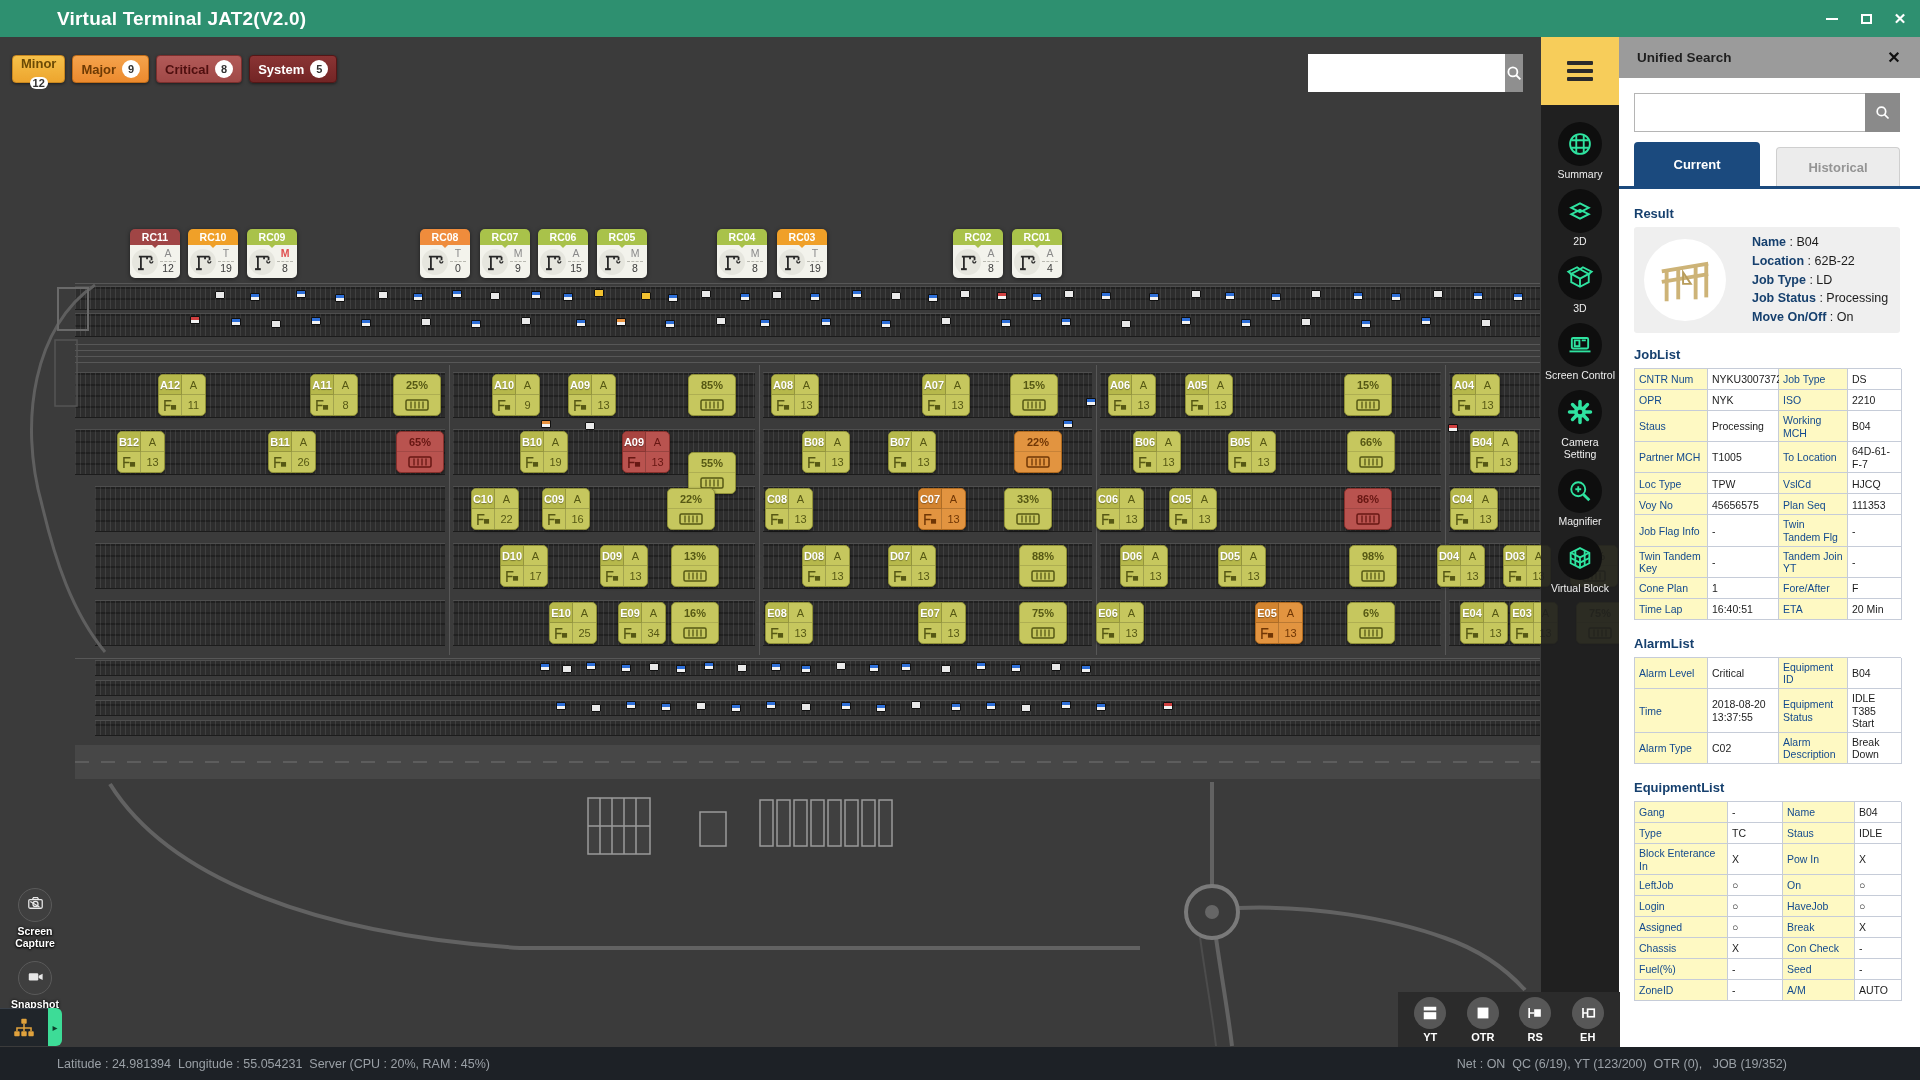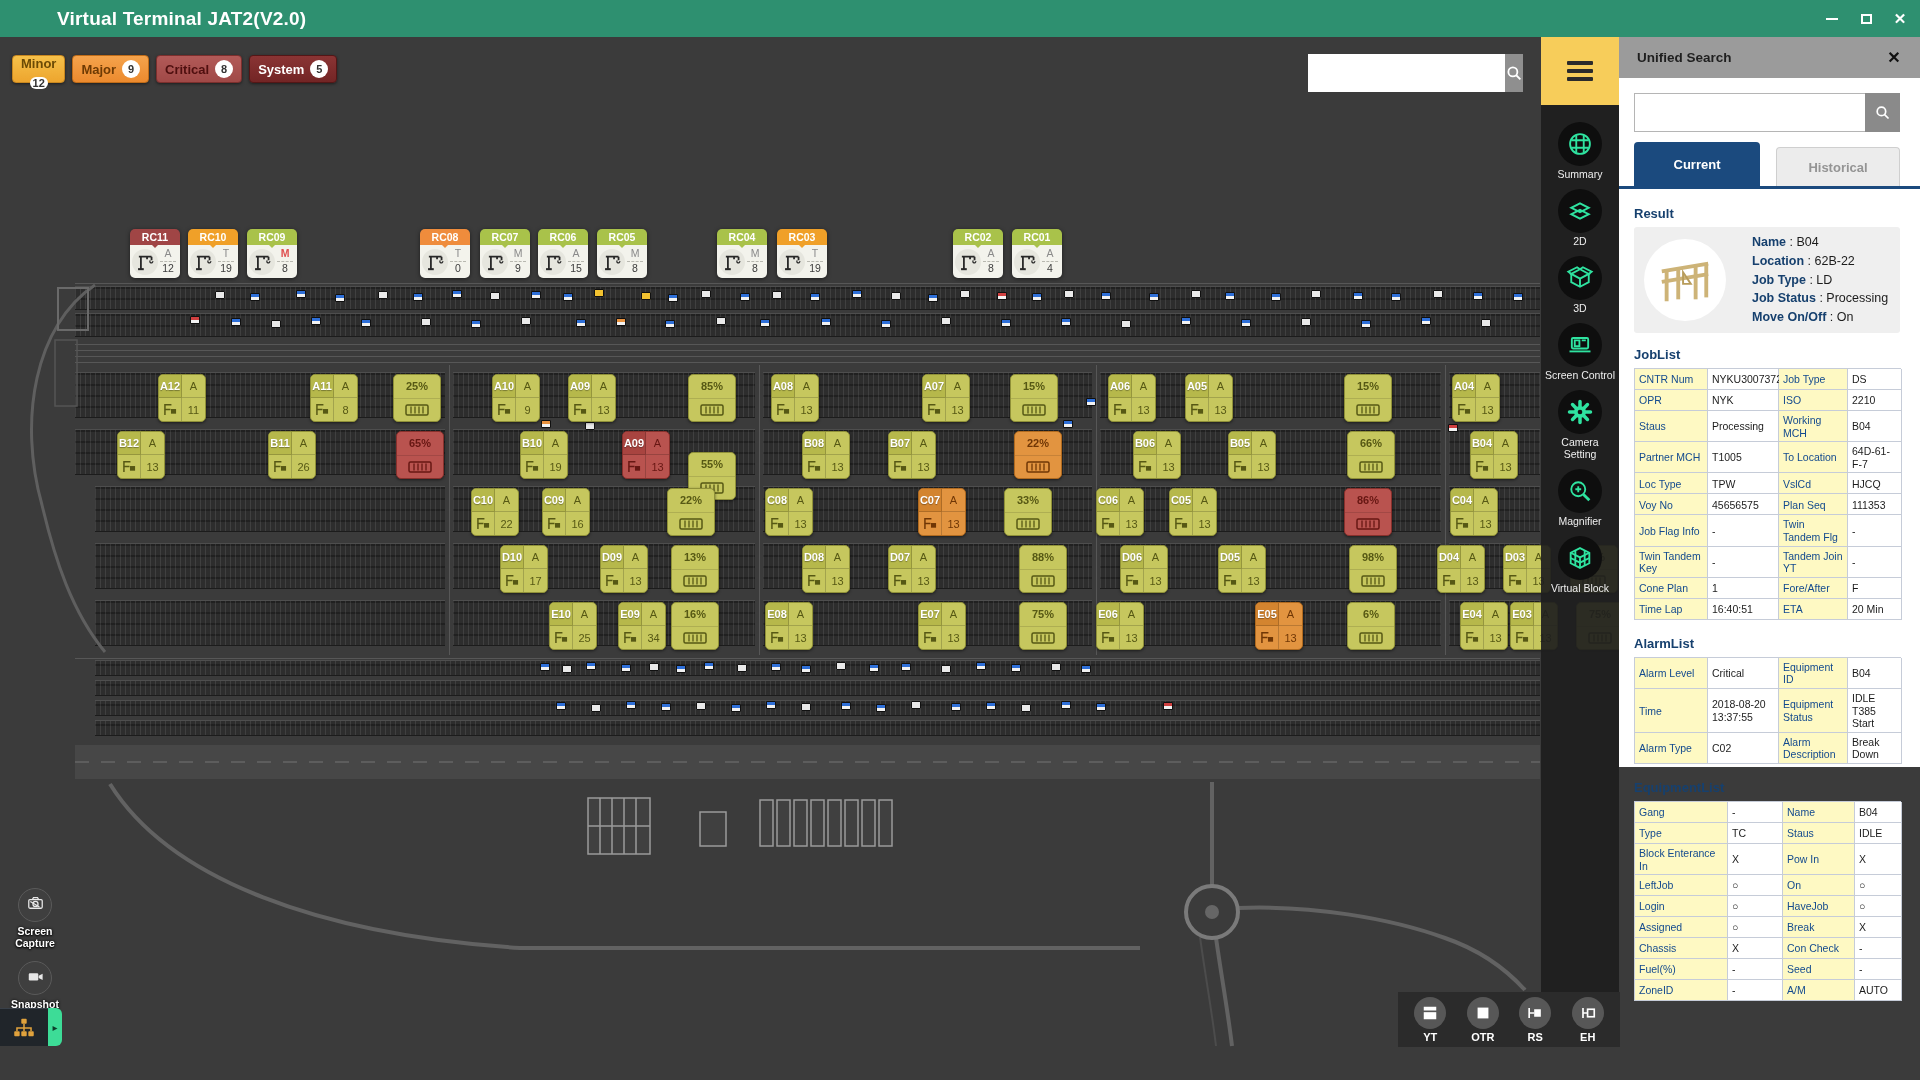--- a/index.html
+++ b/index.html
@@ -46,21 +46,21 @@
   #roads { position:absolute; left:0; top:0; z-index:2; pointer-events:none; }
   #markers { position:absolute; left:0; top:0; z-index:3; }
   .mk { position:absolute; width:10px; height:8px; border:1px solid #101010; border-radius:1px; }
   .mk-b { background:linear-gradient(#2e6fd8 0 48%, #f2f2f2 48%); }
   .mk-w { background:#e9e9e9; }
   .mk-y { background:#f2c230; }
   .mk-r { background:linear-gradient(#d04040 0 48%, #f2f2f2 48%); }
   .mk-o { background:linear-gradient(#e8923f 0 48%, #f2f2f2 48%); }
 
   
-  .blk { position:absolute; width:48px; height:48px; border-radius:5px; overflow:hidden; z-index:4;
+  .blk { position:absolute; width:48px; height:42px; border-radius:5px; overflow:hidden; z-index:4;
     display:grid; grid-template-columns:1fr 1fr; grid-template-rows:1fr 1fr; border:1px solid;
     box-shadow:0 1px 3px rgba(0,0,0,.55); cursor:pointer; }
   .blk > div { display:flex; align-items:center; justify-content:center; font-size:11px; }
   .blk-name { font-weight:bold; color:#fff; text-shadow:0 1px 1px rgba(0,0,0,.35);
     border-right:1px solid rgba(0,0,0,.18); border-bottom:1px solid rgba(0,0,0,.18); }
   .blk-badge { border-bottom:1px solid rgba(0,0,0,.18); }
   .blk-icon { border-right:1px solid rgba(0,0,0,.18); }
   .blk-num { font-size:12px; }
   .v-g { background:#c6c75e; border-color:#8f9038; color:#565814; }
   .v-g .blk-name { background:#b6b84b; }
@@ -108,21 +108,21 @@
   #sidebar { position:absolute; left:1541px; top:37px; width:78px; height:1010px; background:rgba(30,30,30,.92); z-index:20; }
   #menubtn { position:absolute; left:0; top:0; width:78px; height:68px; background:#f7cd5a; display:flex;
     flex-direction:column; align-items:center; justify-content:center; gap:4px; cursor:pointer; }
   #menubtn i { display:block; width:26px; height:4px; background:#2b2b2b; border-radius:1px; }
   #side-items { position:absolute; left:0; top:76px; width:78px; display:flex; flex-direction:column; align-items:center; }
   .side-item { display:flex; flex-direction:column; align-items:center; margin-top:9px; cursor:pointer; width:78px; }
   .side-circle { width:44px; height:44px; border-radius:50%; background:#0e0e0e; display:flex; align-items:center; justify-content:center; }
   .side-label { color:#eee; font-size:10.5px; margin-top:2px; text-align:center; line-height:1.15; width:72px; }
 
   
-  #panel { position:absolute; left:1619px; top:37px; width:301px; height:730px; background:#fff; z-index:25;
+  #panel { position:absolute; left:1619px; top:37px; width:301px; height:1010px; background:#fff; z-index:25;
     font-size:11px; }
   #panel-header { position:absolute; left:0; top:0; width:301px; height:41px; background:#9b9b9b;
     display:flex; align-items:center; }
   #panel-header .t { color:#1f1f1f; font-weight:bold; font-size:13.5px; margin-left:18px; }
   #panel-close { position:absolute; right:16px; top:10px; width:20px; height:20px; color:#111; font-size:16px;
     font-weight:bold; display:flex; align-items:center; justify-content:center; cursor:pointer; }
   #panel-search { position:absolute; left:15px; top:56px; width:266px; height:39px; display:flex; }
   #panel-search input { flex:1; border:1px solid #b5b5b5; border-right:none; outline:none; font-size:13px; padding:0 8px; }
   #panel-search .sbtn { width:35px; background:#8a8a8a; display:flex; align-items:center; justify-content:center; cursor:pointer; }
   .tab { position:absolute; font-weight:bold; font-size:13px; display:flex; align-items:center; justify-content:center;
@@ -1638,13 +1638,17 @@
           <div class="th">Seed</div>
           <div class="td">-</div>
           <div class="th">ZoneID</div>
           <div class="td">-</div>
           <div class="th">A/M</div>
           <div class="td">AUTO</div>
         </div>
     </div>
   </div>
 
+  <div id="statusbar">
+    <span>Latitude : 24.981394  Longitude : 55.054231  Server (CPU : 20%, RAM : 45%)</span>
+    <span>Net : ON  QC (6/19), YT (123/200)  OTR (0),   JOB (19/352)</span>
+  </div>
 </div>
 
 </body></html>

